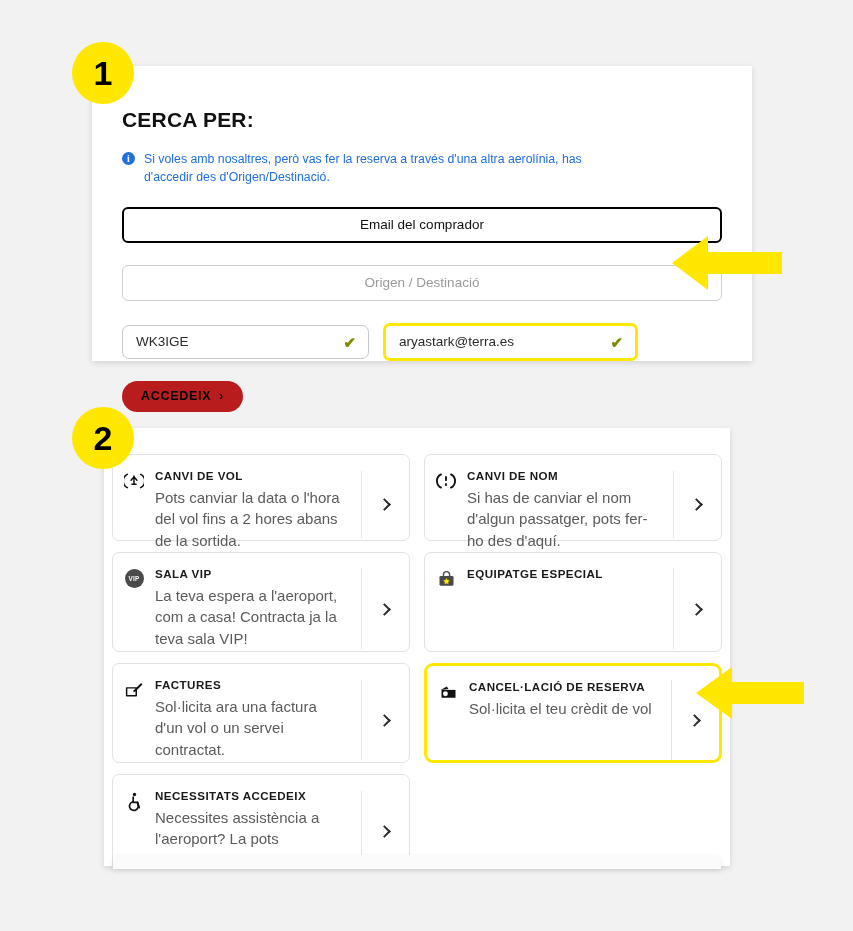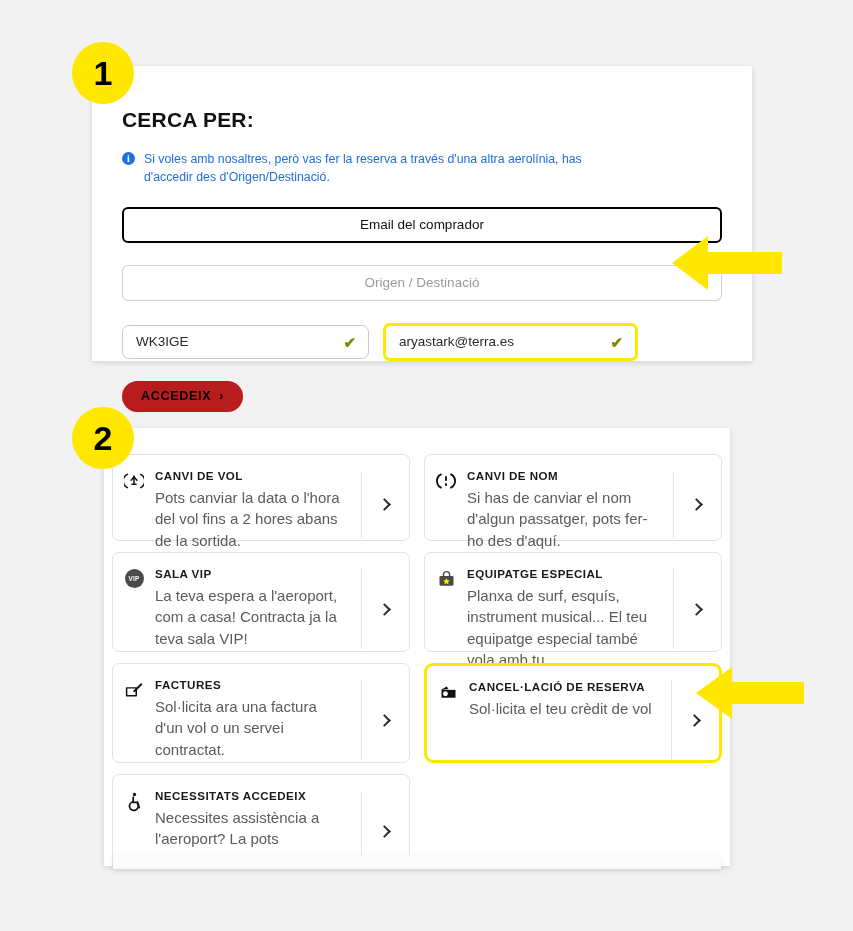--- a/index.html
+++ b/index.html
@@ -260,21 +260,20 @@
       <div class="svc-card tall">
         <div class="svc-icon">
           <svg width="21" height="21" viewBox="0 0 24 24">
             <path d="M8.5 8 v-1.5 a3.5 3.5 0 0 1 7 0 V8" fill="none" stroke="#4a4a4a" stroke-width="1.6"></path>
             <rect x="4" y="8" width="16" height="11" rx="1.5" fill="#4a4a4a"></rect>
             <path d="M12 10.3 l1.15 2.35 2.6 .38 -1.88 1.83 .44 2.58 -2.31-1.21 -2.31 1.21 .44-2.58 -1.88-1.83 2.6-.38 z" fill="#ffe700"></path>
           </svg>
         </div>
         <div class="svc-body">
           <div class="svc-title">EQUIPATGE ESPECIAL</div>
-          <div class="svc-desc">Planxa de surf, esquís, instrument musical... El teu equipatge especial també vola amb tu.</div>
         </div>
         <div class="svc-arrow">
           <span class="chev-right"></span>
         </div>
       </div>
 
       <div class="svc-card tall">
         <div class="svc-icon">
           <svg width="21" height="21" viewBox="0 0 24 24" fill="none" stroke="#111" stroke-width="1.7" stroke-linejoin="round">
             <path d="M3 9 h11 v9 H3 z"></path>

